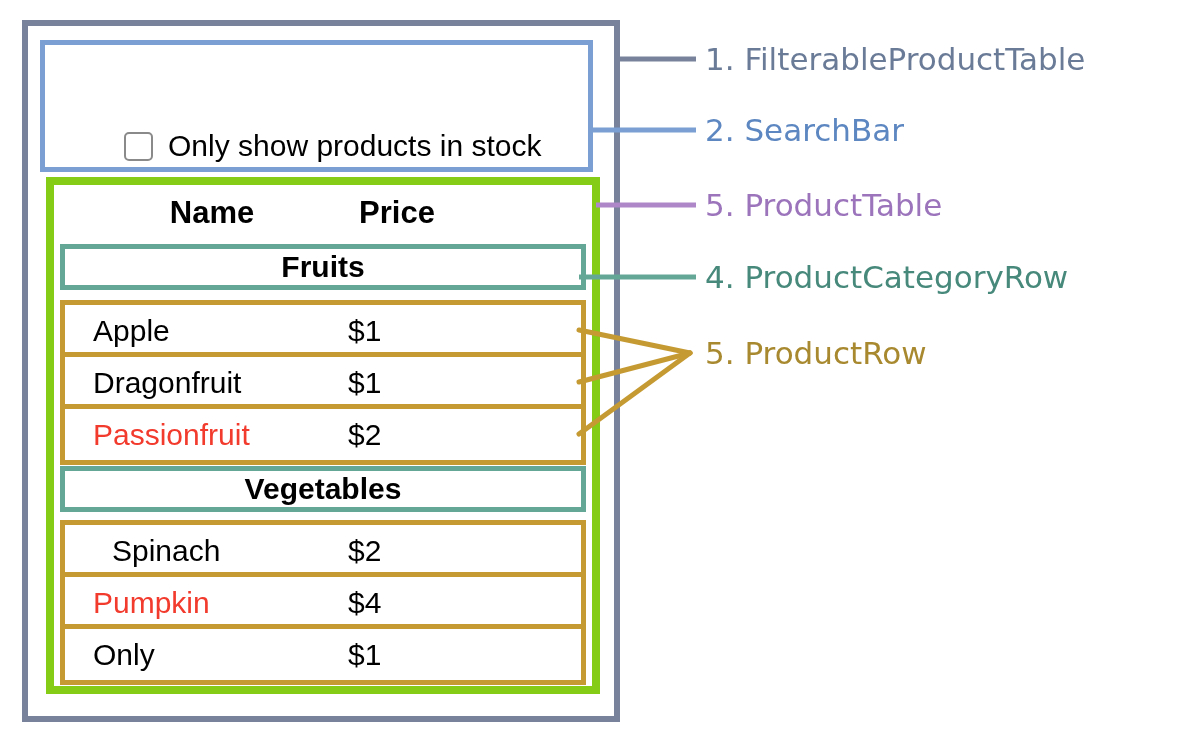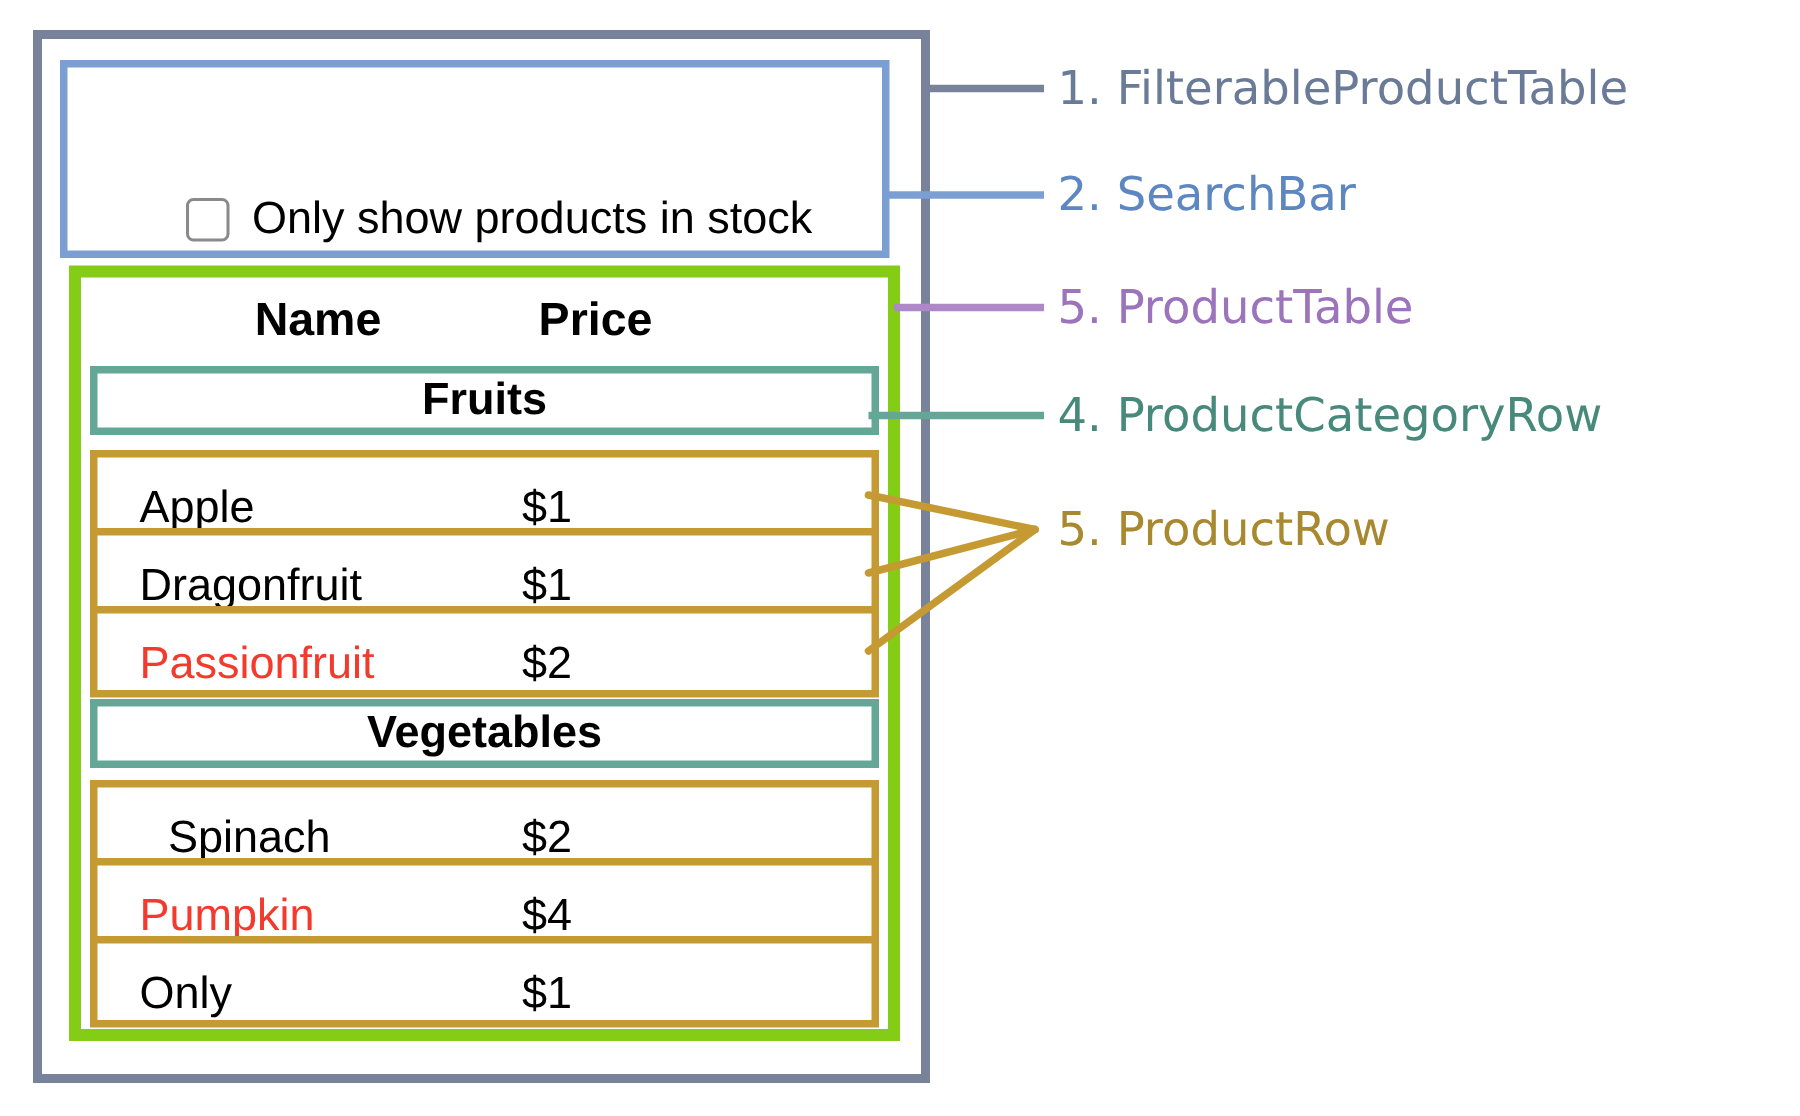--- a/index.html
+++ b/index.html
@@ -67,21 +67,21 @@
     left: 6px; width: 526px; height: 46px;
     border: 5px solid #64a797;
     display: flex; align-items: center; justify-content: center;
   }
   .category-row span { font-weight: bold; font-size: 30px; color: #000000; }
 
   
   .product-row {
     left: 6px; width: 526px; height: 61px;
     border: 5px solid #c59a33;
-    display: flex; align-items: flex-end;
+    display: flex; align-items: center;
   }
   .product-name { padding-left: 28px; font-size: 30px; color: #000000; white-space: nowrap; }
   .product-name.out-of-stock { color: #f23a2d; }
   .product-price { position: absolute; left: 283px; font-size: 30px; color: #000000; }
 
   .row-fruits       { top: 59px;  }
   .row-apple        { top: 115px; }
   .row-dragonfruit  { top: 167px; }
   .row-passionfruit { top: 219px; }
   .row-vegetables   { top: 281px; }

